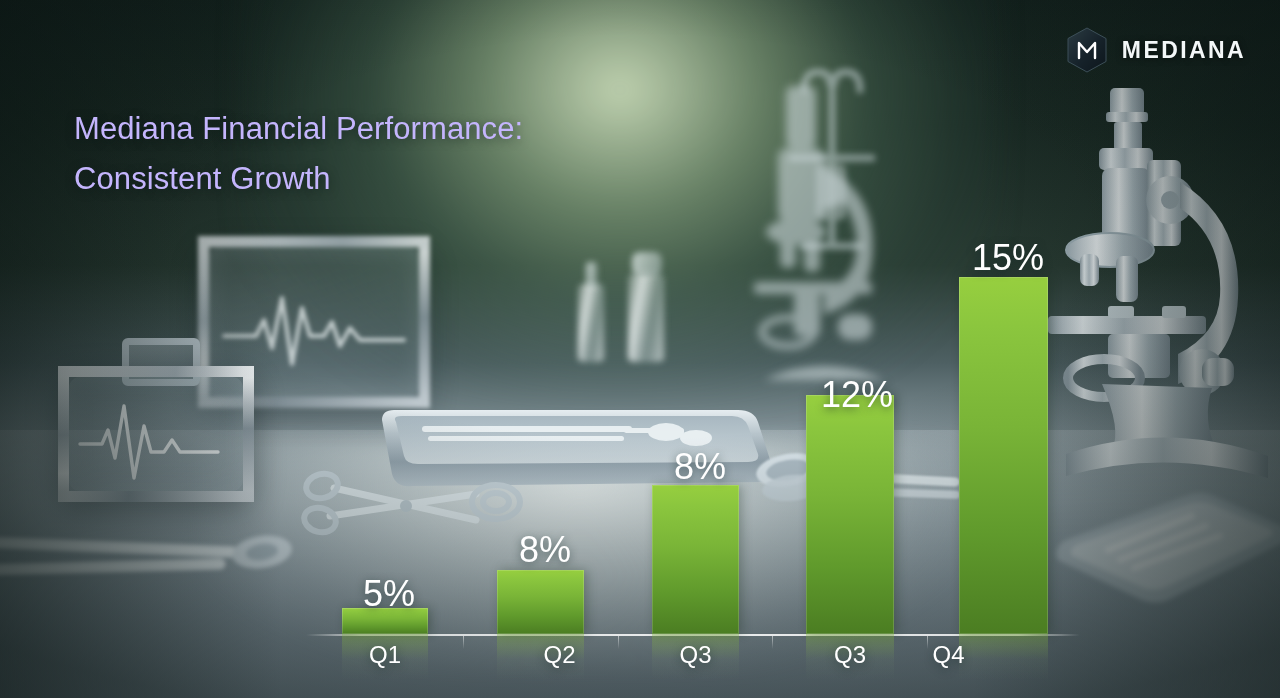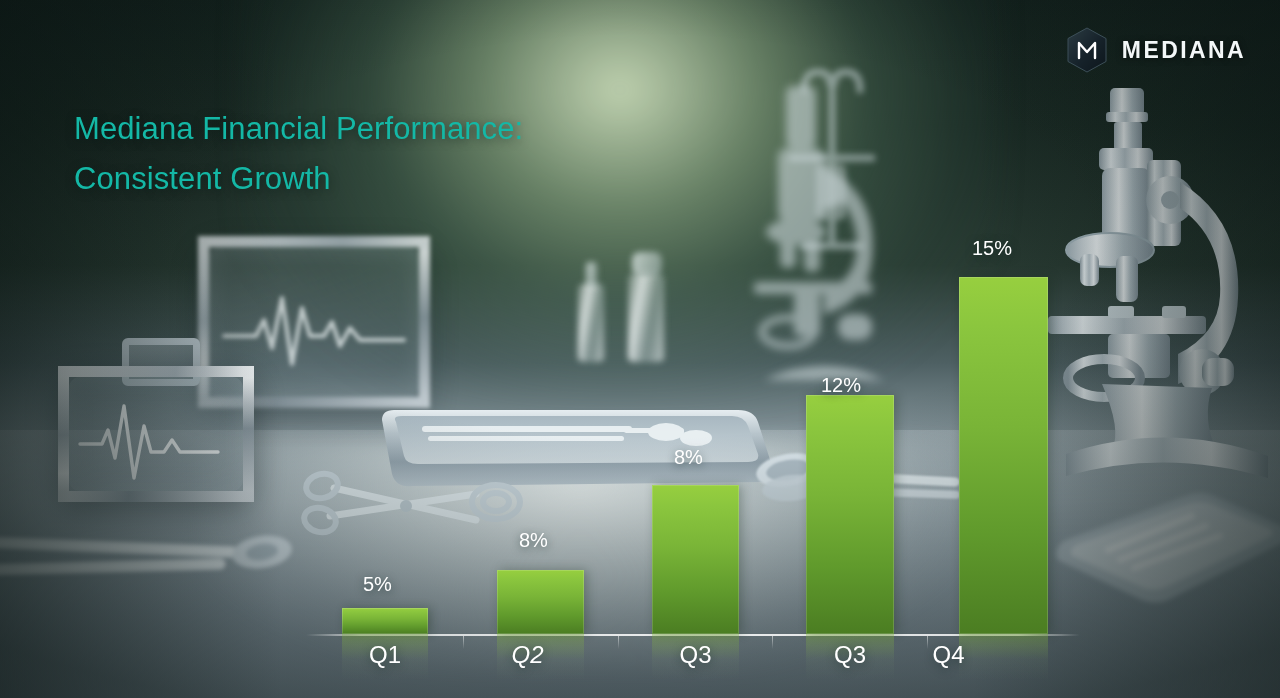--- a/index.html
+++ b/index.html
@@ -117,21 +117,21 @@
   
   .tool{ position:absolute; }
   .tool-scissors{ left:300px; top:470px; width:248px; height:74px; }
   .tool-forceps-bl{ left:-18px; top:512px; width:350px; height:92px; filter:blur(2.2px); }
   .tool-spoon{ left:752px; top:448px; width:210px; height:54px; filter:blur(1.2px); }
 
   
   .headline{
     position:absolute; left:74px; top:104px;
     font-size:31px; line-height:50px; font-weight:400;
-    color:#14b8a6; letter-spacing:.1px;
+    color:#c4b5fd; letter-spacing:.1px;
     text-shadow:0 2px 10px rgba(10,24,20,0.55);
     white-space:pre-line;
   }
 
   
   .logo{
     position:absolute; right:34px; top:27px;
     display:flex; align-items:center; gap:14px;
   }
   .logo-mark{ width:42px; height:46px; display:block; }
@@ -165,21 +165,21 @@
   .bar::after{
     content:"";
     position:absolute; left:0; right:0; top:100%;
     height:46px;
     background:linear-gradient(180deg, rgba(130,180,60,0.38), rgba(150,190,120,0.06) 55%, rgba(255,255,255,0) 100%);
     pointer-events:none;
   }
 
   .bar-value{
     position:absolute;
-    font-size:20px; font-weight:400; color:#ffffff;
+    font-size:36px; font-weight:400; color:#ffffff;
     text-shadow:0 2px 9px rgba(20,40,38,0.62);
     white-space:nowrap;
   }
   .cat-label{
     position:absolute;
     font-size:24px; font-weight:400; color:#ffffff;
     text-shadow:0 2px 8px rgba(20,40,38,0.55);
     text-align:center; white-space:nowrap;
   }
 </style>
@@ -398,21 +398,21 @@
       <div class="axis-line" style="left: 306px; width: 774px; top: 634px;"></div>
       <div class="tick" style="left: 463px; top: 636px;"></div>
       <div class="tick" style="left: 618px; top: 636px;"></div>
       <div class="tick" style="left: 772px; top: 636px;"></div>
       <div class="tick" style="left: 927px; top: 636px;"></div>
       <div class="bar" title="Q1 5%" style="left: 342px; width: 86px; top: 608px; height: 26px;"></div>
       <div class="bar-value" style="left: 363px; top: 573px;">5%</div>
       <div class="cat-label" style="left: 342px; width: 86px; top: 641px;">Q1</div>
       <div class="bar" title="Q2 8%" style="left: 497px; width: 87px; top: 570px; height: 64px;"></div>
       <div class="bar-value" style="left: 519px; top: 529px;">8%</div>
-      <div class="cat-label" style="left: 484px; width: 87px; top: 641px; font-style: italic;">Q2</div>
+      <div class="cat-label" style="left: 516px; width: 87px; top: 641px;">Q2</div>
       <div class="bar" title="Q3 8%" style="left: 652px; width: 87px; top: 485px; height: 149px;"></div>
       <div class="bar-value" style="left: 674px; top: 446px;">8%</div>
       <div class="cat-label" style="left: 652px; width: 87px; top: 641px;">Q3</div>
       <div class="bar" title="Q3 12%" style="left: 806px; width: 88px; top: 395px; height: 239px;"></div>
       <div class="bar-value" style="left: 821px; top: 352px; margin-top: 22px;">12%</div>
       <div class="cat-label" style="left: 806px; width: 88px; top: 641px;">Q3</div>
       <div class="bar" title="Q4 15%" style="left: 959px; width: 89px; top: 277px; height: 357px;"></div>
       <div class="bar-value" style="left: 972px; top: 237px;">15%</div>
       <div class="cat-label" style="left: 904px; width: 89px; top: 641px;">Q4</div>
     </div>

